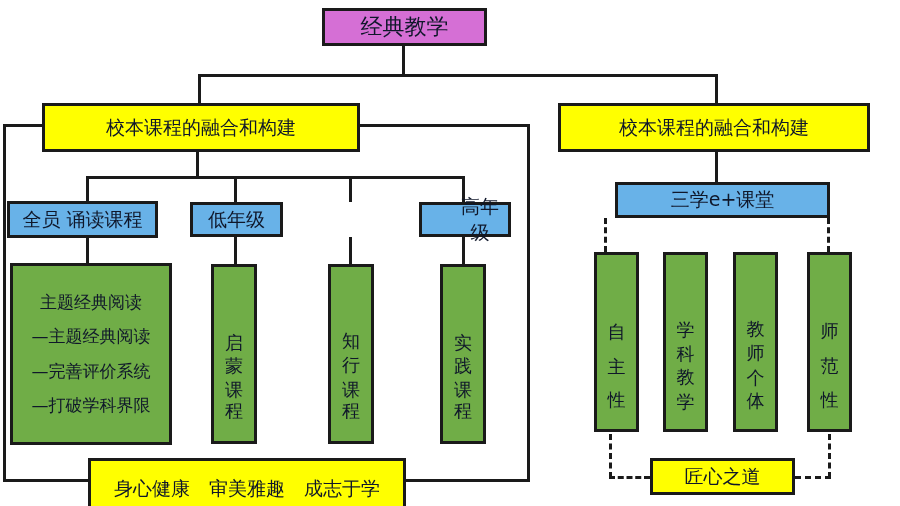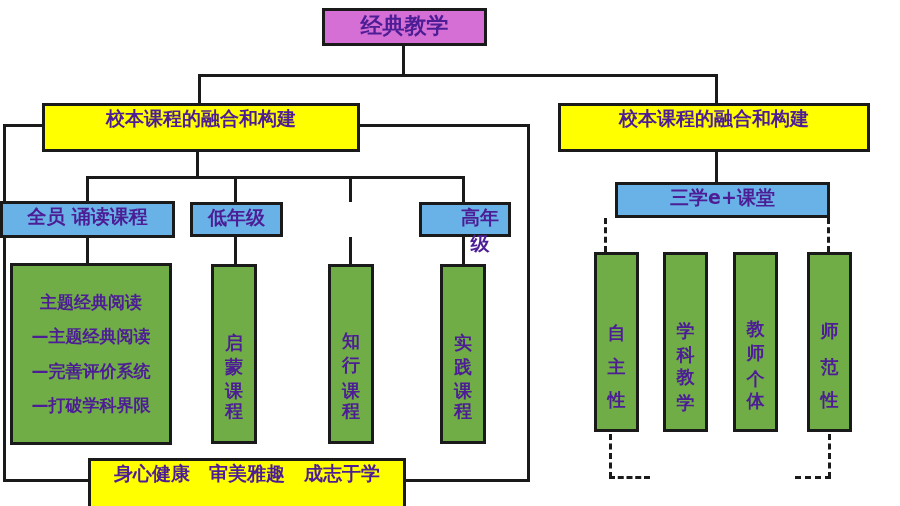--- a/index.html
+++ b/index.html
@@ -8,22 +8,22 @@
     --c-blue:#68b2e8;
     --c-green:#70ad47;
     --c-line:#1a1a1a;
   }
   *{margin:0;padding:0;box-sizing:border-box;}
   body{background:#ffffff;font-family:"DejaVu Sans","Liberation Sans",sans-serif;}
   .canvas{position:relative;width:900px;height:506px;background:#ffffff;overflow:hidden;}
   .node{
     position:absolute;
     border:3px solid var(--c-line);
-    display:flex;justify-content:center;
-    font-weight:bold;color:#4c1d95;text-align:center;
+    display:flex;align-items:center;justify-content:center;
+    font-weight:normal;color:#0f172a;text-align:center;
   }
   .magenta{background:var(--c-magenta);}
   .yellow{background:var(--c-yellow);}
   .blue{background:var(--c-blue);}
   .green{background:var(--c-green);}
   .hline{position:absolute;background:var(--c-line);height:3px;}
   .vline{position:absolute;background:var(--c-line);width:3px;}
   .vdash{position:absolute;width:0;border-left:3px dashed var(--c-line);}
   .hdash{position:absolute;height:0;border-top:3px dashed var(--c-line);}
   .f22{font-size:22px;}
@@ -69,21 +69,21 @@
   <div class="vline" style="left:527px;top:124px;height:358px;"></div>
   <div class="hline" style="left:405px;top:479px;width:125px;"></div>
 
   <div class="vline" style="left:196px;top:152px;height:26px;"></div>
   <div class="hline" style="left:86px;top:176px;width:378px;"></div>
   <div class="vline" style="left:86px;top:176px;height:26px;"></div>
   <div class="vline" style="left:234px;top:176px;height:26px;"></div>
   <div class="vline" style="left:349px;top:176px;height:26px;"></div>
   <div class="vline" style="left:462px;top:176px;height:26px;"></div>
 
-  <div class="node blue f19" style="left:0;top:201px;width:175px;height:37px;">
+  <div class="node blue f19" style="left:7px;top:201px;width:151px;height:37px;">
     <span>全员 诵读课程</span>
   </div>
   <div class="node blue f19" style="left:190px;top:202px;width:93px;height:35px;">
     <span>低年级</span>
   </div>
   <div class="node blue f19" style="left:419px;top:202px;width:92px;height:35px;padding-left:30px;">
     <span>高年级</span>
   </div>
 
   <div class="vline" style="left:86px;top:238px;height:26px;"></div>
@@ -130,14 +130,17 @@
   </div>
   <div class="node green vert ls34 f18" style="left:807px;top:252px;width:45px;height:180px;">
     <span>师范性</span>
   </div>
 
   <div class="vdash" style="left:609px;top:434px;height:44px;"></div>
   <div class="hdash" style="left:609px;top:476px;width:41px;"></div>
   <div class="vdash" style="left:828px;top:434px;height:44px;"></div>
   <div class="hdash" style="left:795px;top:476px;width:36px;"></div>
 
+  <div class="node yellow f19" style="left:650px;top:458px;width:145px;height:37px;">
+    <span>匠心之道</span>
+  </div>
 
 </div>
 
 </body></html>

